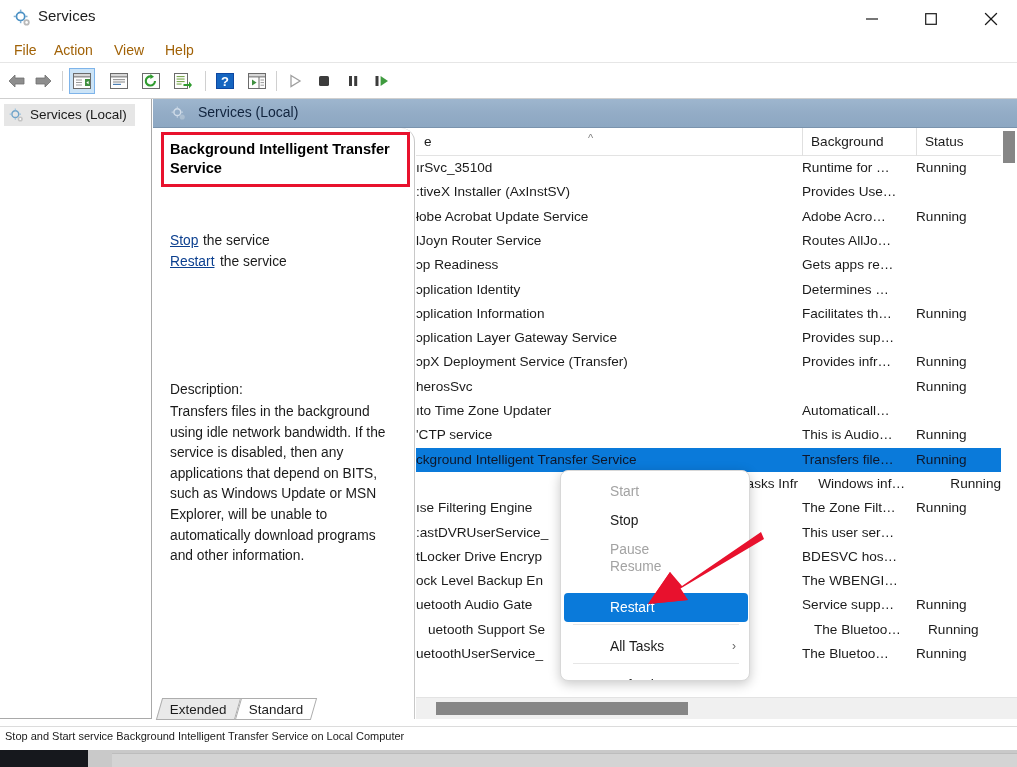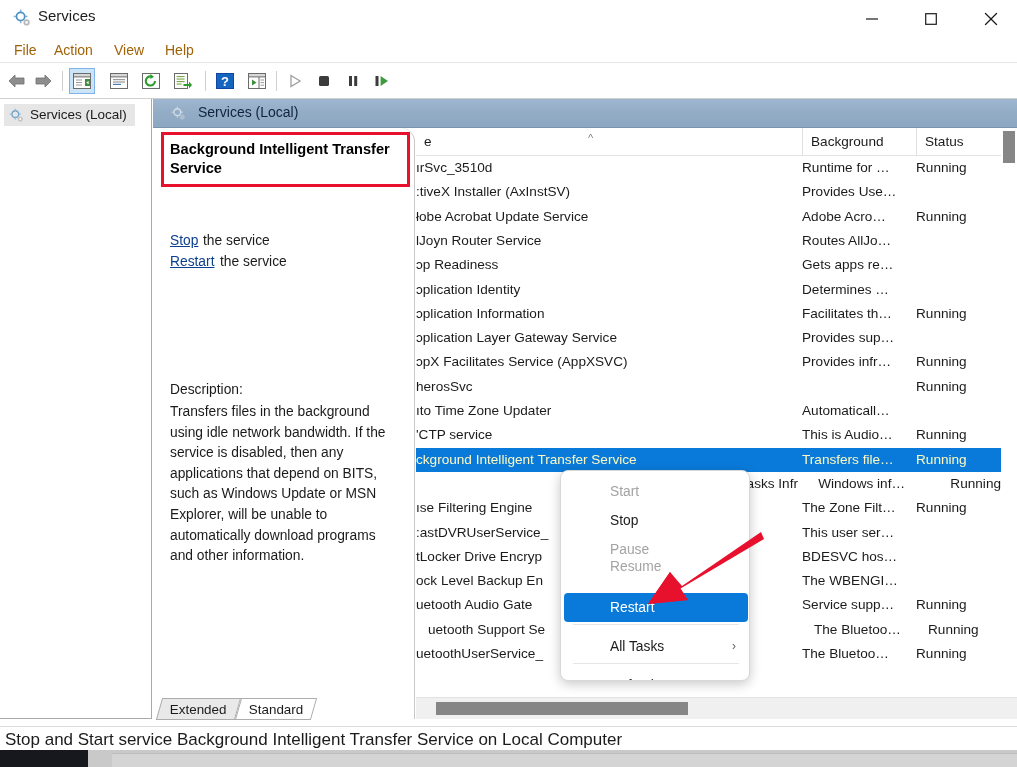--- a/index.html
+++ b/index.html
@@ -75,21 +75,21 @@
   .col { position:absolute; top:0; height:28px; font-size:13.6px; color:#1b1b1b;
          line-height:28px; padding-left:8px; }
   .col.sep { border-left:1px solid #e0e0e0; }
   .sortarrow { position:absolute; left:172px; top:4px; font-size:11px; color:#808080; }
 
   .rows { position:absolute; left:0; top:28px; width:601px; height:537px; overflow:hidden; }
   .row { position:absolute; left:0; width:601px; height:24.3px; }
   .row.sel { background:#0a7ada; }
   .cell { position:absolute; top:0; height:24.3px; line-height:24.3px;
           font-size:13.6px; color:#1b1b1b; white-space:nowrap; overflow:hidden; }
-  .row.sel .cell { color:#fef9c3; }
+  .row.sel .cell { color:#0f172a; }
   .c-name { left:0; width:382px; }
   .c-desc { left:386px; width:103px; }
   .c-stat { left:500px; width:85px; }
 
   
   .vscroll { position:absolute; right:0; top:0; width:16px; height:565px; background:#ffffff; }
   .vthumb { position:absolute; left:2px; top:3px; width:12px; height:32px; background:#868686; }
   
   .hscroll { position:absolute; left:0; bottom:0; width:601px; height:22px; background:#f0f0f0;
              border-top:1px solid #e3e3e3; }
@@ -101,21 +101,21 @@
          line-height:21px; padding:0 10px; }
   .tab-ext { left:6px; background:#e9e9e9; border:1px solid #adadad;
              transform:skewX(-16deg); }
   .tab-std { left:85px; background:#ffffff; border:1px solid #adadad;
              transform:skewX(-16deg); }
   .tab span { display:inline-block; transform:skewX(16deg); }
 
   
   .statusbar { position:absolute; left:0; top:726px; width:1017px; height:24px;
                background:#ffffff; border-top:1px solid #dcdcdc; }
-  .status-text { position:absolute; left:5px; top:3px; font-size:17px; color:#1b1b1b; }
+  .status-text { position:absolute; left:5px; top:3px; font-size:11px; color:#1b1b1b; }
 
   
   .botstrip { position:absolute; left:0; top:750px; width:1017px; height:17px; background:#c9c9c9; }
   .botdark { position:absolute; left:0; top:750px; width:88px; height:17px; background:#16181d; }
   .botinner { position:absolute; left:112px; top:753px; width:905px; height:14px;
               background:#d4d4d4; border-top:1px solid #bdbdbd; }
 
   
   .ctxmenu { position:absolute; left:560px; top:470px; width:190px; height:211px;
              background:#ffffff; border:1px solid #d8d8d8; border-radius:8px;
@@ -399,21 +399,21 @@
             <div class="cell c-name">ɔplication Information</div>
             <div class="cell c-desc">Facilitates th…</div>
             <div class="cell c-stat">Running</div>
           </div>
           <div class="row" style="top: 170.1px;">
             <div class="cell c-name">ɔplication Layer Gateway Service</div>
             <div class="cell c-desc">Provides sup…</div>
             <div class="cell c-stat"></div>
           </div>
           <div class="row" style="top: 194.4px;">
-            <div class="cell c-name">ɔpX Facilitates Service (AppXSVC)</div>
+            <div class="cell c-name">ɔpX Deployment Service (Transfer)</div>
             <div class="cell c-desc">Provides infr…</div>
             <div class="cell c-stat">Running</div>
           </div>
           <div class="row" style="top: 218.7px;">
             <div class="cell c-name">herosSvc</div>
             <div class="cell c-desc"></div>
             <div class="cell c-stat">Running</div>
           </div>
           <div class="row" style="top: 243px;">
             <div class="cell c-name">ıto Time Zone Updater</div>

